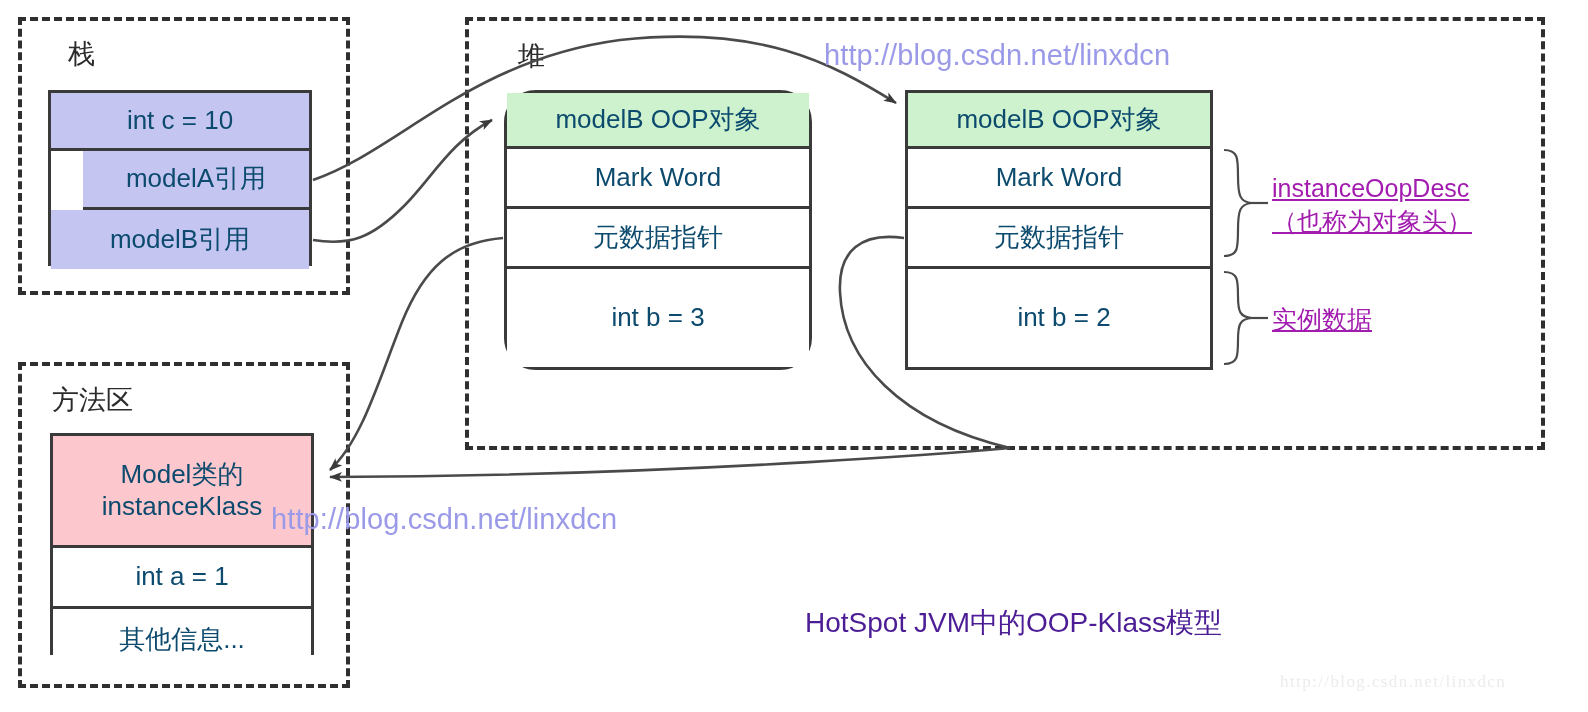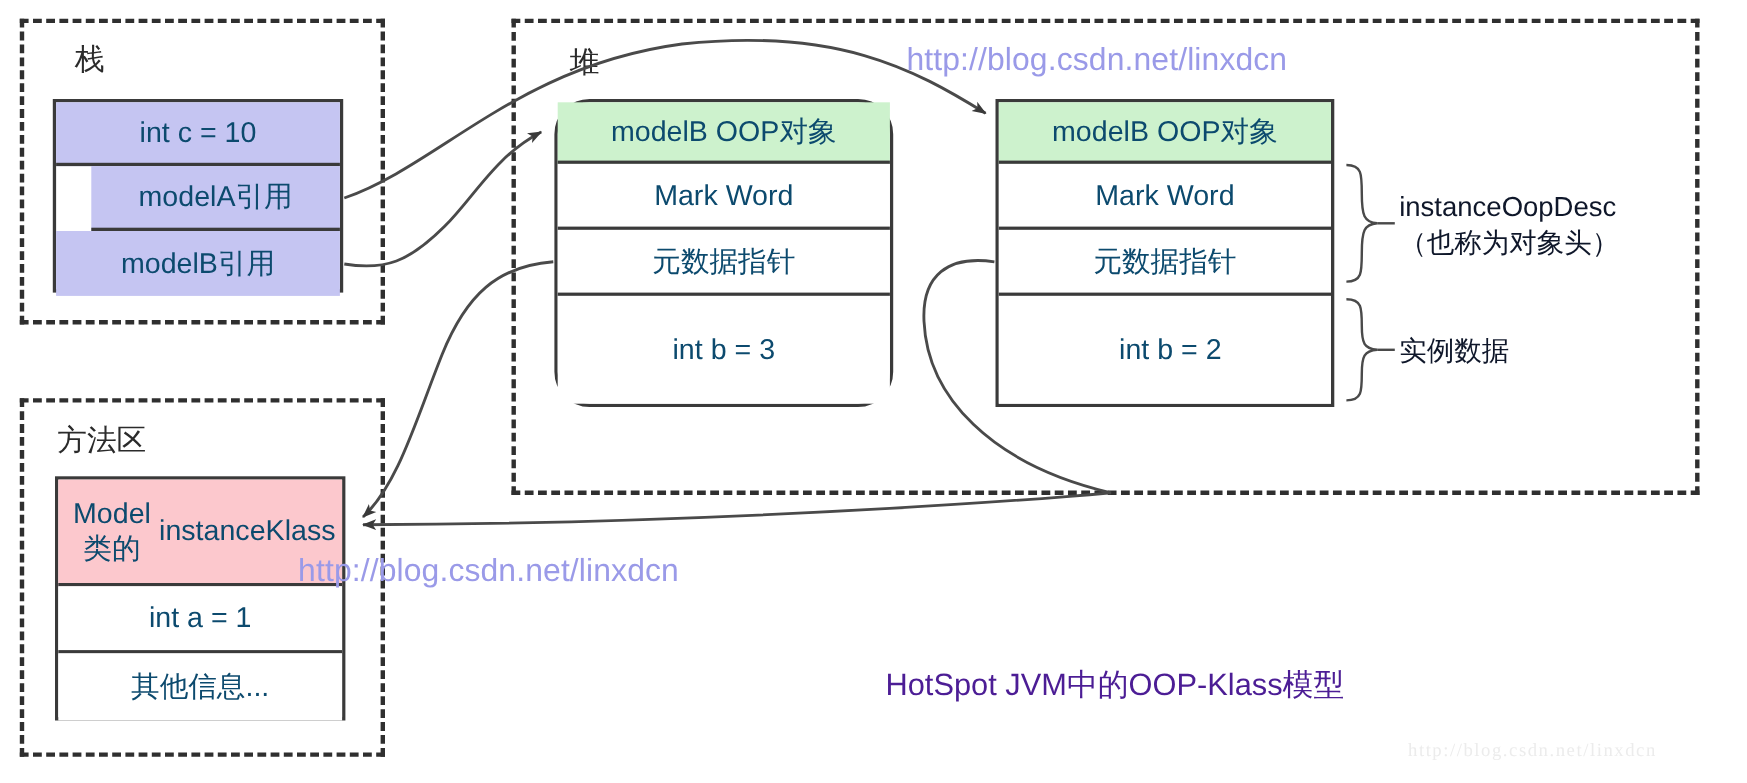--- a/index.html
+++ b/index.html
@@ -53,24 +53,25 @@
   }
   .memrow:last-child{ border-bottom:none; }
   .fill-lavender{ background:#c5c5f2; }
   .fill-green{ background:#cdf2cd; }
   .fill-pink{ background:#fcc8cd; }
   .fill-white{ background:#ffffff; }
 
   .annot{
     position:absolute;
     font-size:25px;
-    color:#0f172a;
+    color:#a21caf;
     text-align:center;
     line-height:1.3;
     white-space:nowrap;
+    text-decoration:underline;
   }
   .caption{
     position:absolute;
     font-size:28px;
     color:#4c1d95;
     white-space:nowrap;
   }
   .watermark{
     position:absolute;
     font-size:29px;
@@ -115,21 +116,21 @@
   </div>
 
   <div class="memtable" style="left:905px; top:90px; width:308px; height:280px;">
     <div class="memrow fill-green" style="height:56px;">modelB OOP对象</div>
     <div class="memrow fill-white" style="height:60px;">Mark Word</div>
     <div class="memrow fill-white" style="height:60px;">元数据指针</div>
     <div class="memrow fill-white" style="height:98px;padding-left:16px;">int b = 2</div>
   </div>
 
   <div class="memtable" style="left:50px; top:433px; width:264px; height:222px;">
-    <div class="memrow fill-pink" style="height:97px; ">
+    <div class="memrow fill-pink" style="height:112px; flex-direction:column;">
       <span>Model类的</span>
       <span>instanceKlass</span>
     </div>
     <div class="memrow fill-white" style="height:61px;">int a = 1</div>
     <div class="memrow fill-white" style="height:61px;">其他信息...</div>
   </div>
 
   <svg class="layer" viewBox="0 0 1588 712">
     <defs>
       <marker id="arrowhead" markerWidth="13" markerHeight="11" refX="12" refY="5.5" orient="auto" markerUnits="userSpaceOnUse">

